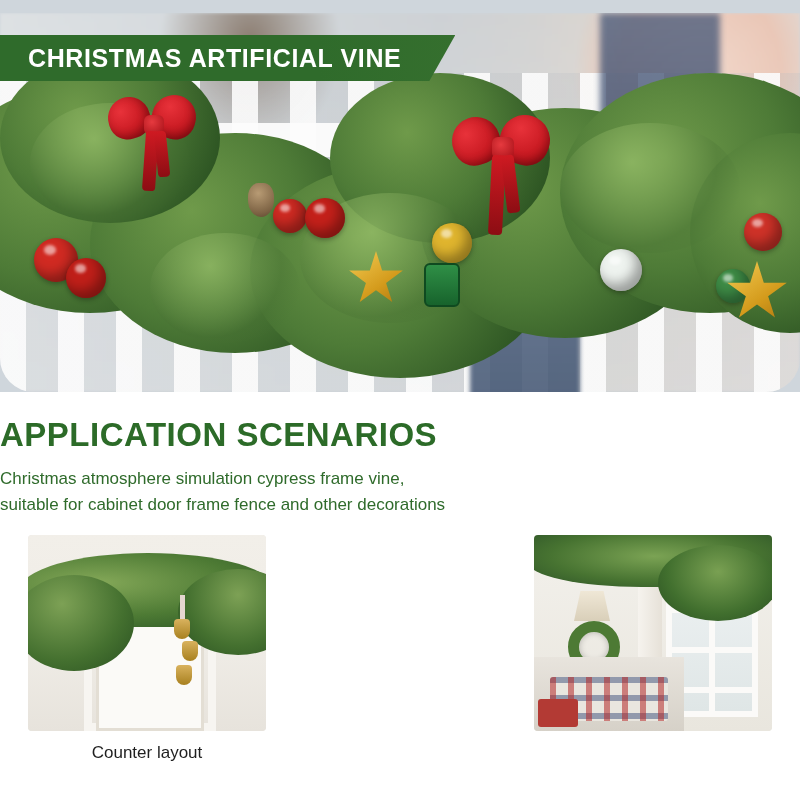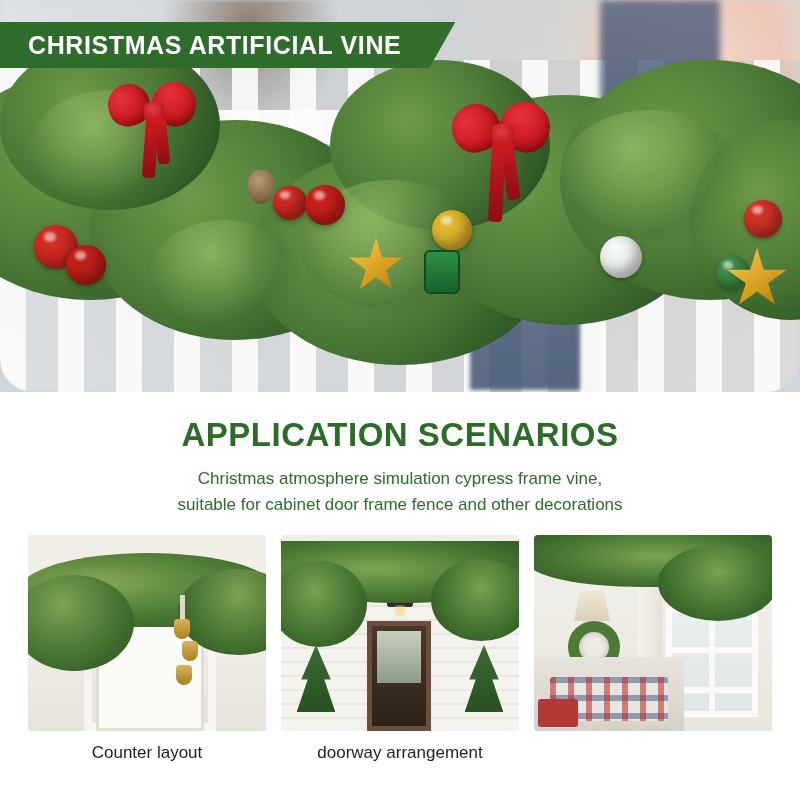--- a/index.html
+++ b/index.html
@@ -18,20 +18,21 @@
     width: 800px; height: 392px;
     overflow: hidden;
     background: #cfd6dc;
   }
   
   .hero-clip {
     position: absolute; inset: 0;
     border-bottom-left-radius: 34px;
     border-bottom-right-radius: 34px;
     overflow: hidden;
+    margin-top: 13px;
   }
 
   
   .hero-bg {
     position: absolute; inset: 0;
     background:
       linear-gradient(to bottom, rgba(255,255,255,0.10), rgba(255,255,255,0.25) 60%, rgba(255,255,255,0.35)),
       radial-gradient(ellipse 180px 200px at 700px 60px, #f0d2c3 0%, #e7c0ae 45%, rgba(231,192,174,0) 70%),
       radial-gradient(ellipse 150px 190px at 640px 40px, #d8d2cc 0%, rgba(216,210,204,0) 72%),
       radial-gradient(ellipse 120px 150px at 250px 30px, #7b6a5c 0%, rgba(123,106,92,0) 75%),
@@ -124,21 +125,21 @@
     background: linear-gradient(to right, #2f6b2b 0%, #2f6b2b 70%, #356f2e 100%);
     clip-path: polygon(0 0, 100% 0, calc(100% - 26px) 100%, 0 100%);
     box-shadow: 0 2px 6px rgba(0,0,0,.25);
   }
   .title-ribbon .txt {
     color: #ffffff; font-size: 25px; font-weight: bold; letter-spacing: .6px;
     white-space: nowrap;
   }
 
   
-  .section { padding: 24px 0 0; text-align: center; }
+  .section { padding: 24px 0 0; text-align: left; }
   .section h2 {
     color: #2c6b28; font-size: 33px; font-weight: bold; letter-spacing: .5px;
   }
   .section .sub {
     margin-top: 12px;
     color: #2f6b2b; font-size: 17px; line-height: 1.5;
   }
 
   
   .cards {
@@ -390,36 +391,20 @@
         <div class="c1-ribbon"></div>
         <div class="c1-bells">
           <div class="b" style="left:0; top:0;"></div>
           <div class="b" style="left:8px; top:22px;"></div>
           <div class="b" style="left:2px; top:46px;"></div>
         </div>
       </div>
       <div class="caption">Counter layout</div>
     </div>
 
-    <div class="card">
-      <div class="photo">
-        <div class="c2-bg"></div>
-        <div class="c2-wall"></div>
-        <div class="c2-door"></div>
-        <div class="c2-doorglass"></div>
-        <div class="c2-lamp"></div>
-        <div class="c2-lampglow"></div>
-        <div class="c2-green"></div>
-        <div class="c2-greenL"></div>
-        <div class="c2-greenR"></div>
-        <div class="c2-tree left"></div>
-        <div class="c2-tree right"></div>
-      </div>
-      <div class="caption">doorway arrangement</div>
-    </div>
 
     <div class="card">
       <div class="photo">
         <div class="c3-bg"></div>
         <div class="c3-window">
           <div class="c3-win-grid"></div>
         </div>
         <div class="c3-curtain"></div>
         <div class="c3-lamp"></div>
         <div class="c3-wreath"></div>

